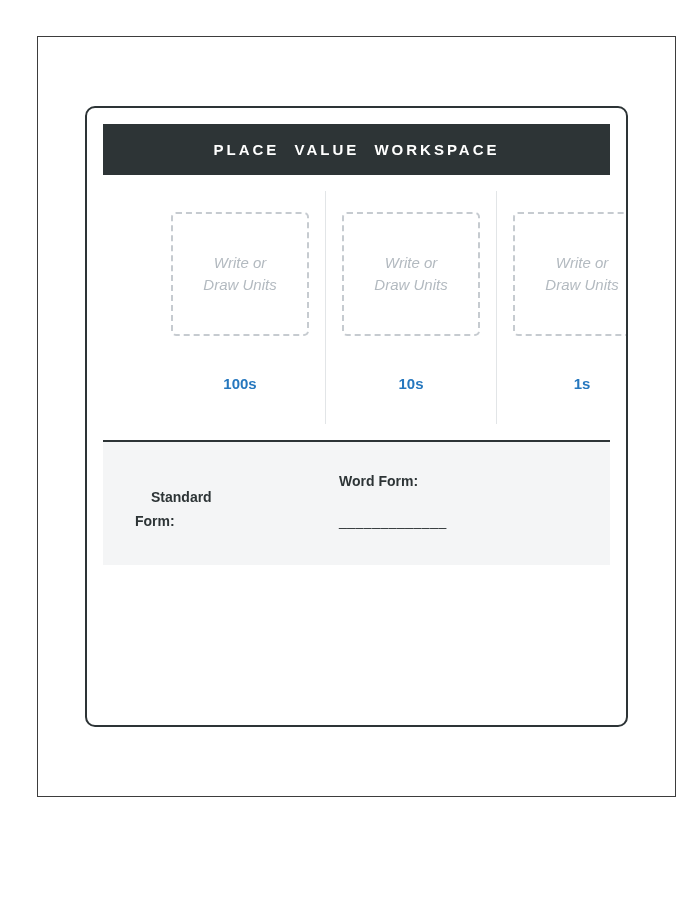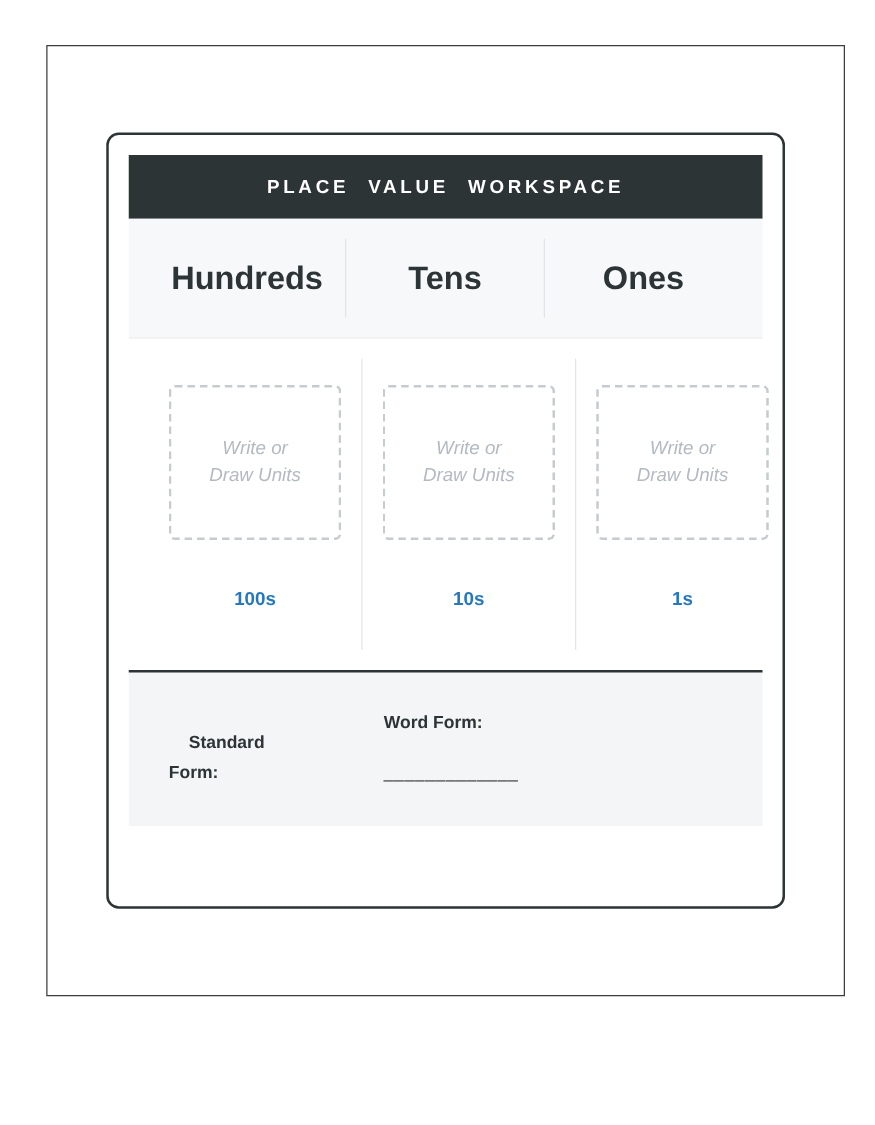--- a/index.html
+++ b/index.html
@@ -55,20 +55,21 @@
     font-size: 26px;
     font-weight: 700;
     color: #2d3436;
   }
   .col-header.divided { border-right: 1px solid #e2e5e7; }
   .box-row {
     flex: 0 0 216px;
     display: grid;
     grid-template-columns: 1fr 1fr 1fr;
     background: #ffffff;
+    margin-left: 36px;
   }
   .box-cell {
     display: flex;
     flex-direction: column;
     align-items: center;
     padding-top: 21px;
   }
   .box-cell.divided { border-right: 1px solid #e2e5e7; }
   .dash-box {
     width: 138px; height: 124px;
@@ -100,21 +101,21 @@
     display: flex;
     padding: 11px 16px 0 16px;
     color: #2d3436;
     font-size: 14px;
     line-height: 24px;
     align-items: center;
   }
   .form-cell { }
   .cell-standard { width: 156px; flex: 0 0 156px; }
   .cell-expanded { width: 185px; flex: 0 0 185px; }
-  .cell-word { flex: 1; }
+  .cell-word { flex: 1; margin-left: 32px; }
   .form-label { font-weight: 700; }
   .form-inline { font-weight: 400; margin-left: 5px; }
   .form-blank {
     display: block;
     font-weight: 400;
     letter-spacing: 0.5px;
     color: #2d3436;
   }
   .empty-area {
     flex: 1;
@@ -126,25 +127,20 @@
 
 <div class="page-border">
 </div>
 
 <div class="card">
 
   <div class="card-header">
     <span>PLACE VALUE WORKSPACE</span>
   </div>
 
-  <div class="col-headers">
-    <div class="col-header divided">Hundreds</div>
-    <div class="col-header divided">Tens</div>
-    <div class="col-header">Ones</div>
-  </div>
 
   <div class="box-row">
 
     <div class="box-cell divided">
       <div class="dash-box">
         <span class="placeholder">Write or Draw Units</span>
       </div>
       <div class="unit-label">100s</div>
     </div>
 

